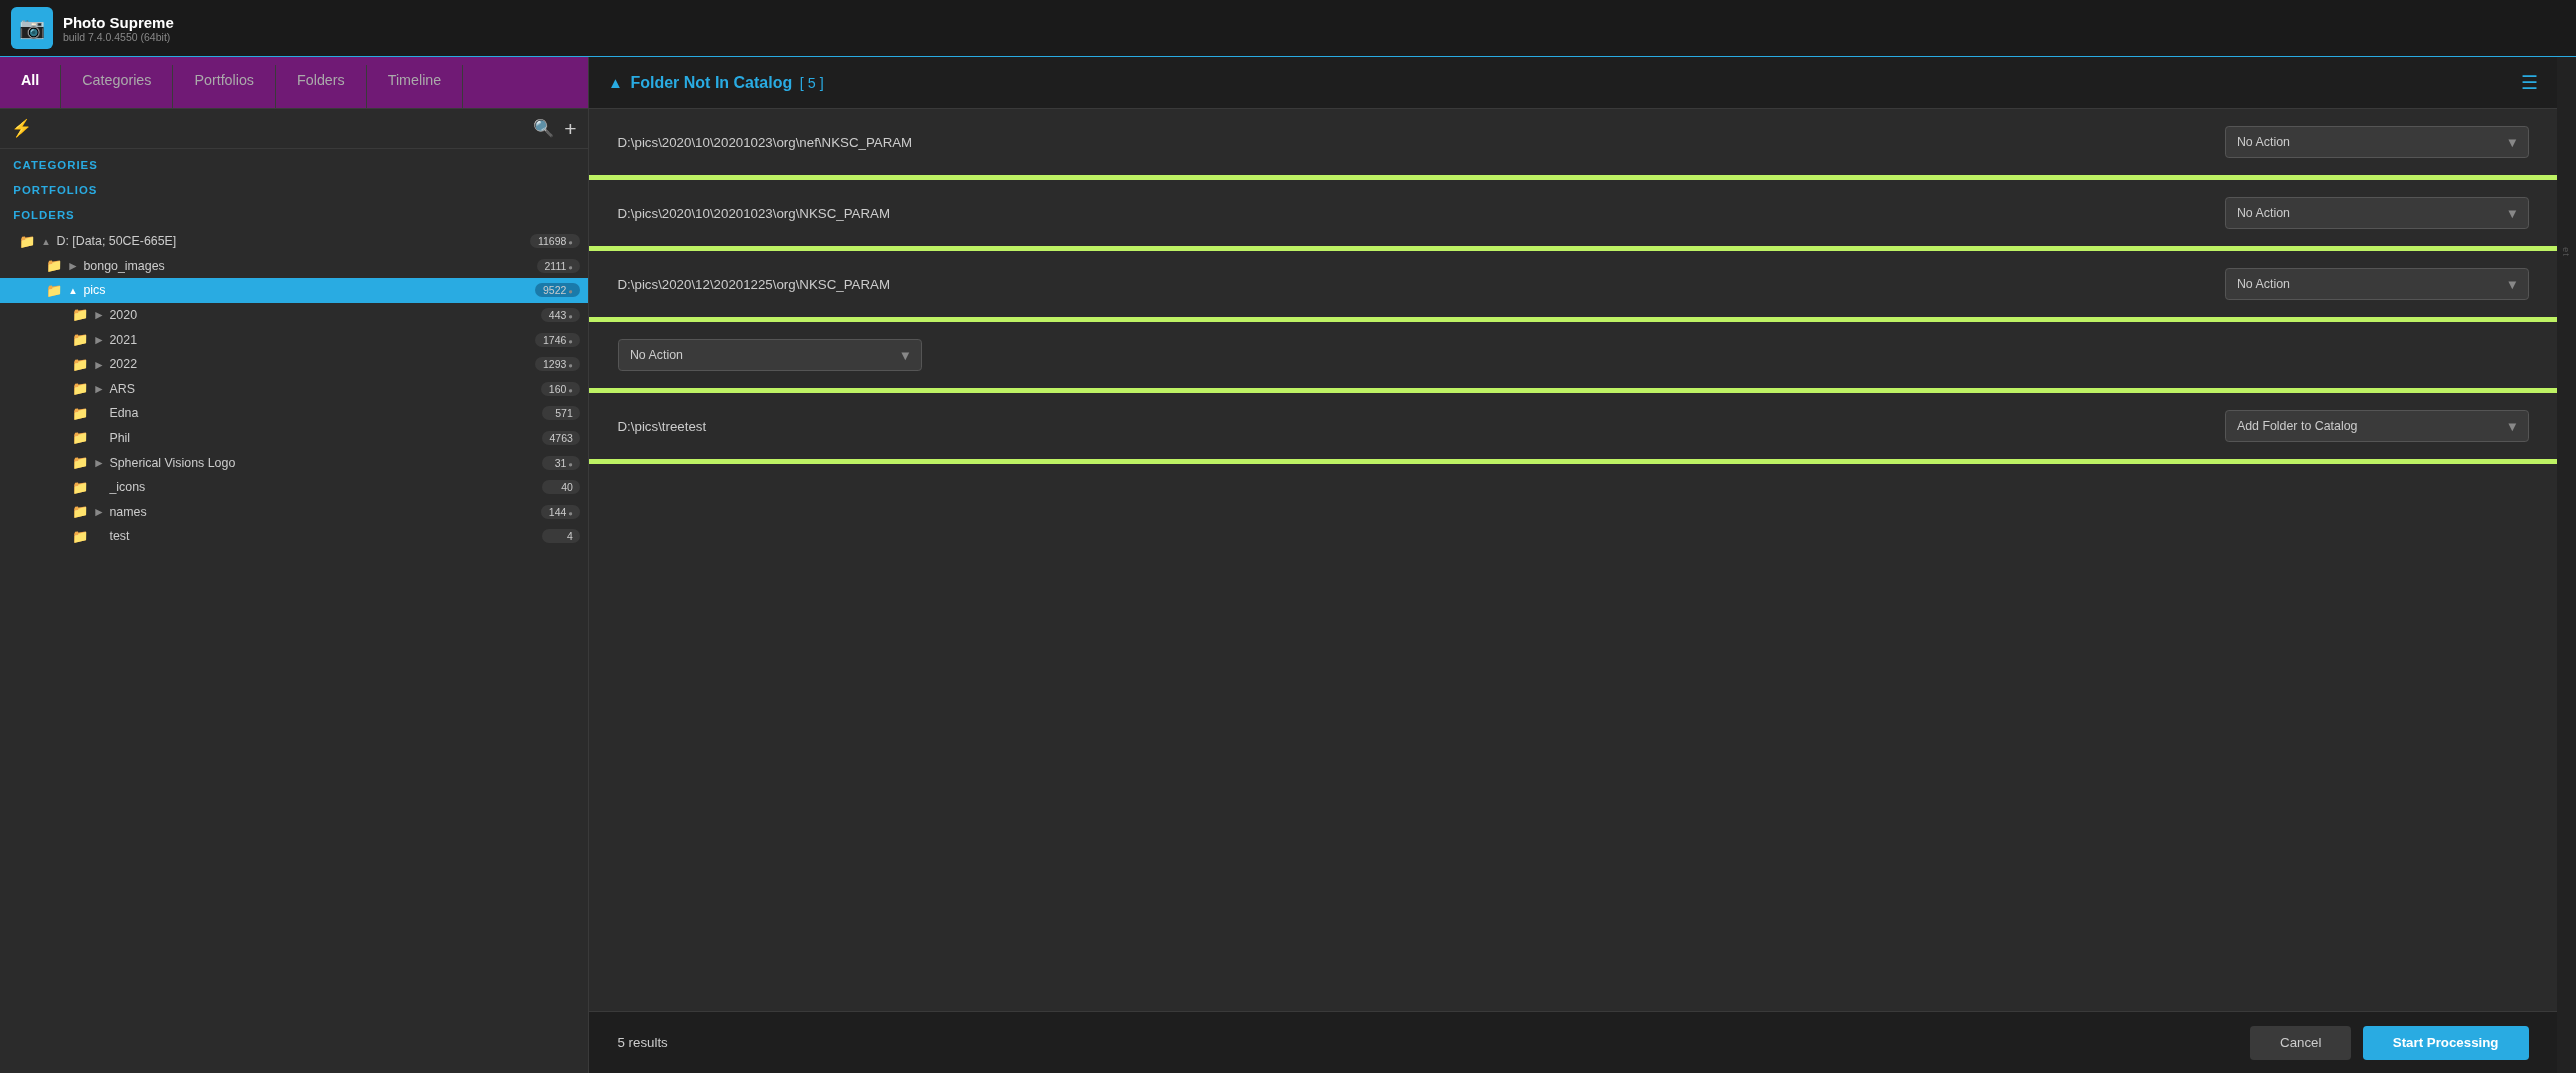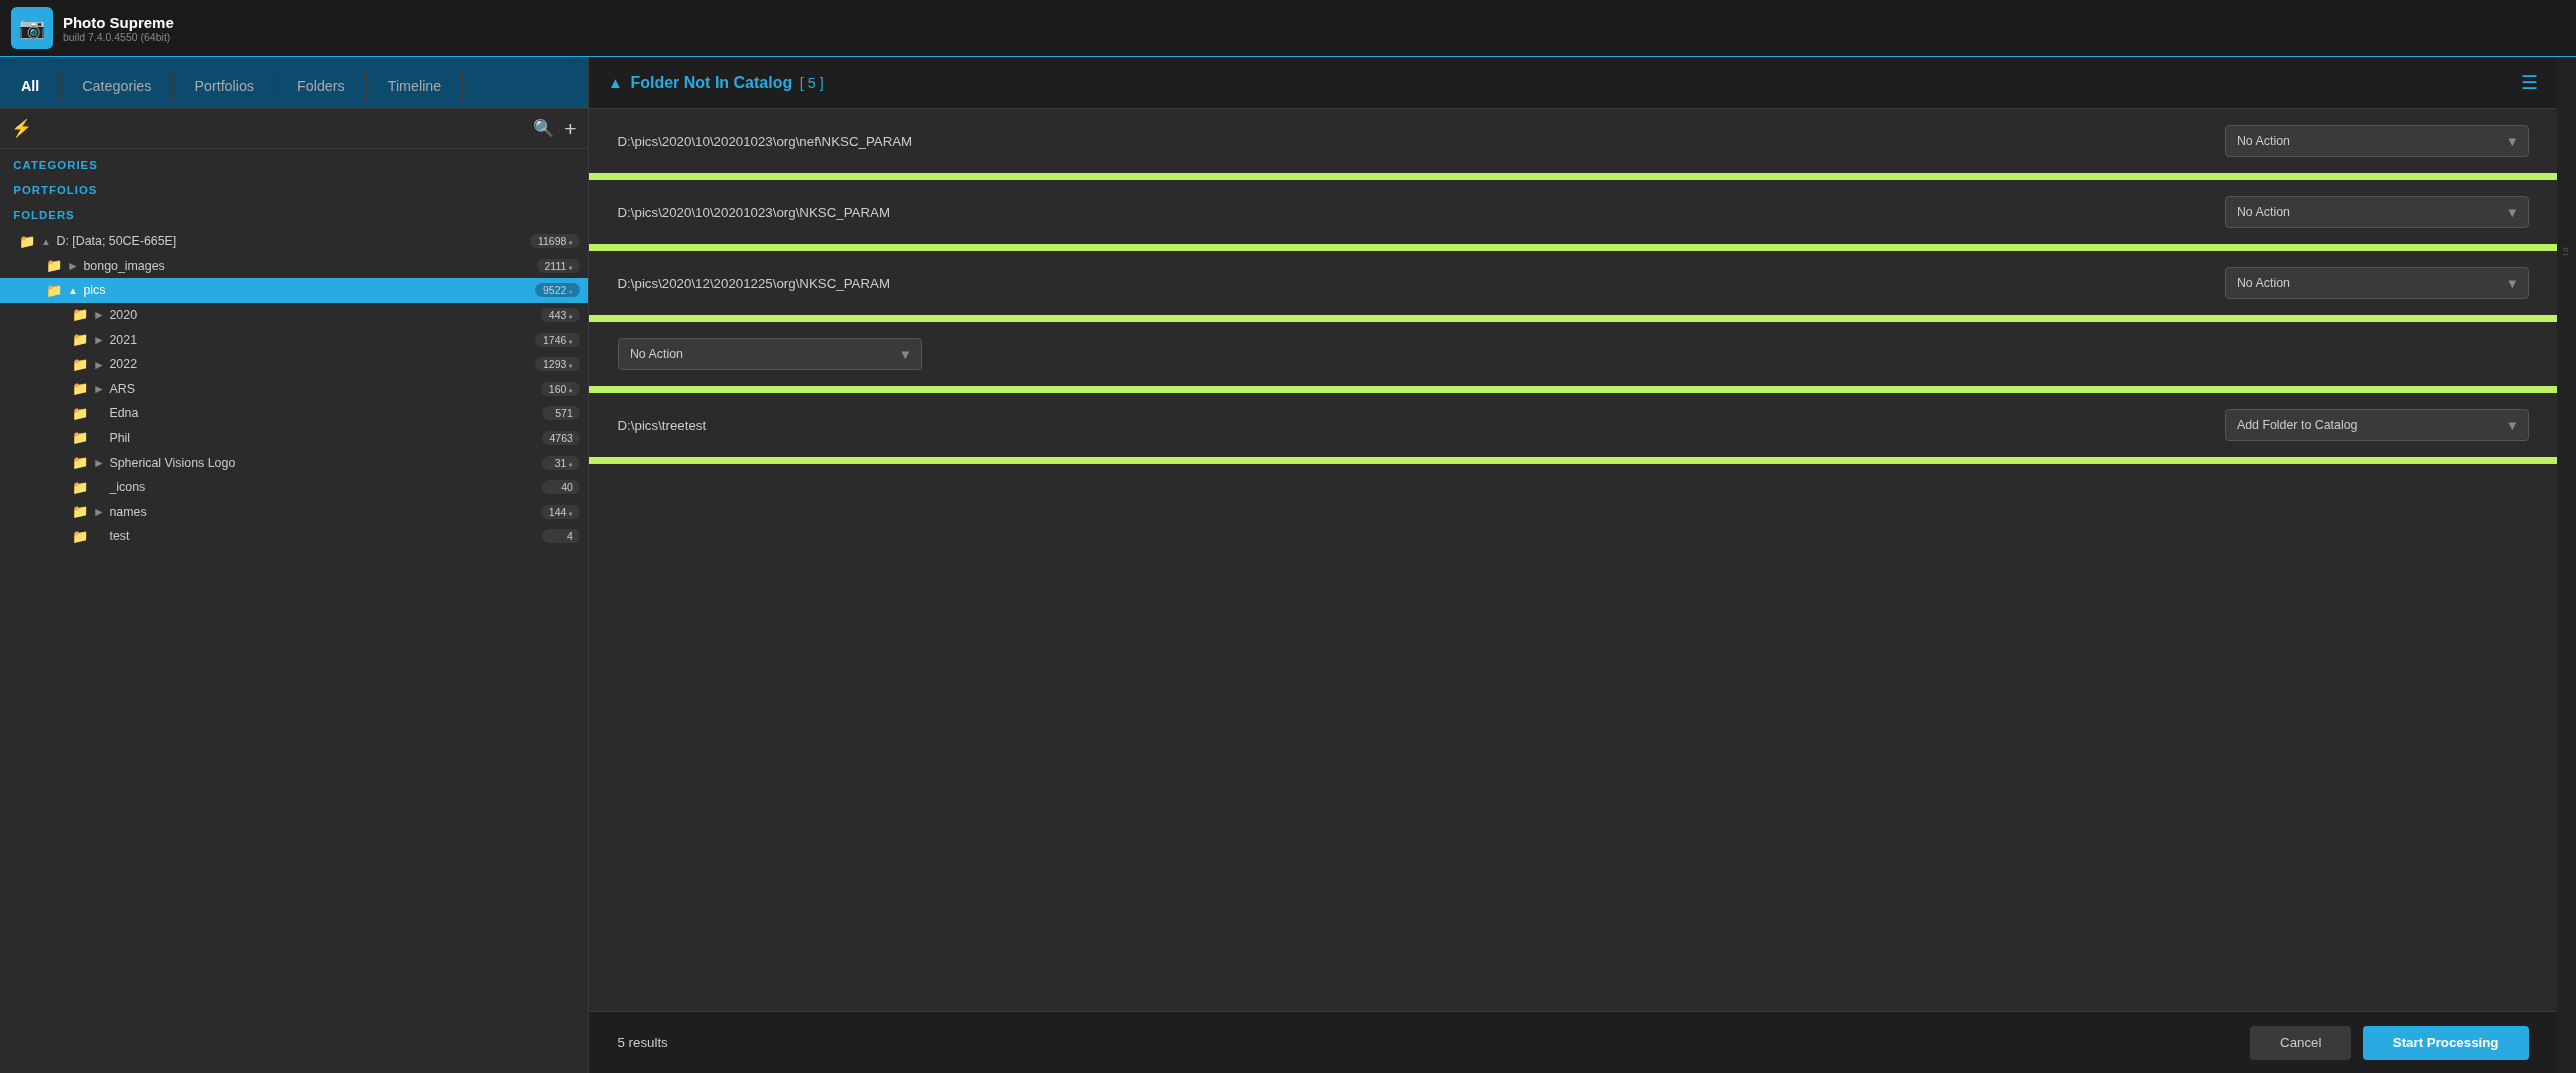--- a/index.html
+++ b/index.html
@@ -64,22 +64,21 @@
       background: #2b2b2b;
       display: flex;
       flex-direction: column;
       flex-shrink: 0;
       border-right: 1px solid #3a3a3a;
     }
 
     
     .nav-tabs {
       display: flex;
-      align-items: center;
-      background: #0c4a6e;
+      background: #701a75;
       padding: 7.6px 0 0 0;
       border-bottom: 1px solid #3a3a3a;
       flex-shrink: 0;
       height: 52px;
     }
     .nav-tab {
       padding: 7.6px 21px;
       color: #aaa;
       font-size: 14.3px;
       cursor: pointer;
@@ -217,21 +216,21 @@
     .dialog-content {
       flex: 1;
       padding: 0;
       overflow-y: auto;
     }
 
     .dialog-row {
       display: flex;
       align-items: center;
       padding: 15px 28.5px;
-      border-bottom: 7px solid #bef264;
+      border-bottom: 5px solid #bef264;
       min-height: 71px;
     }
 
     .dialog-path {
       flex: 1;
       font-size: 13.3px;
       color: #ccc;
     }
 
     .dialog-action-select {

